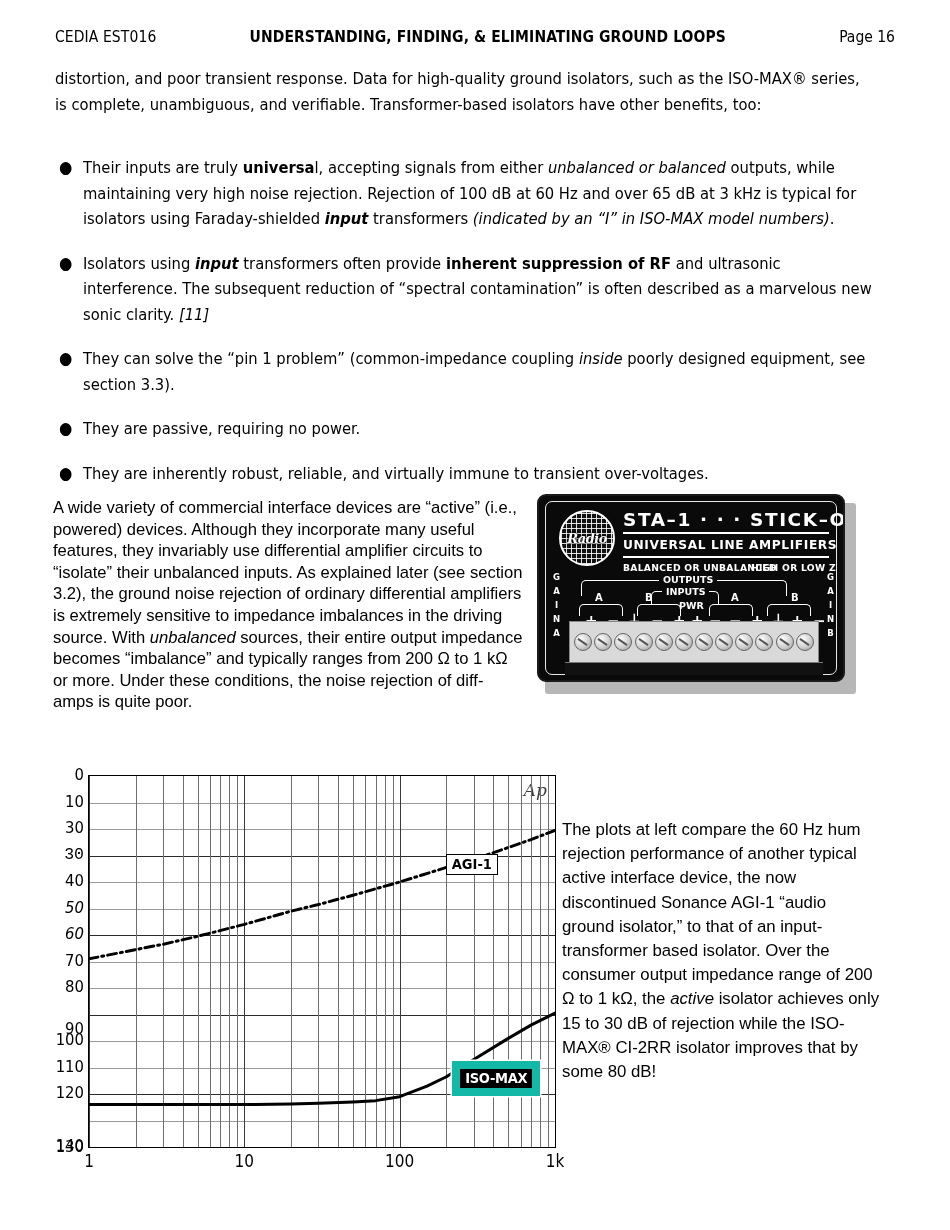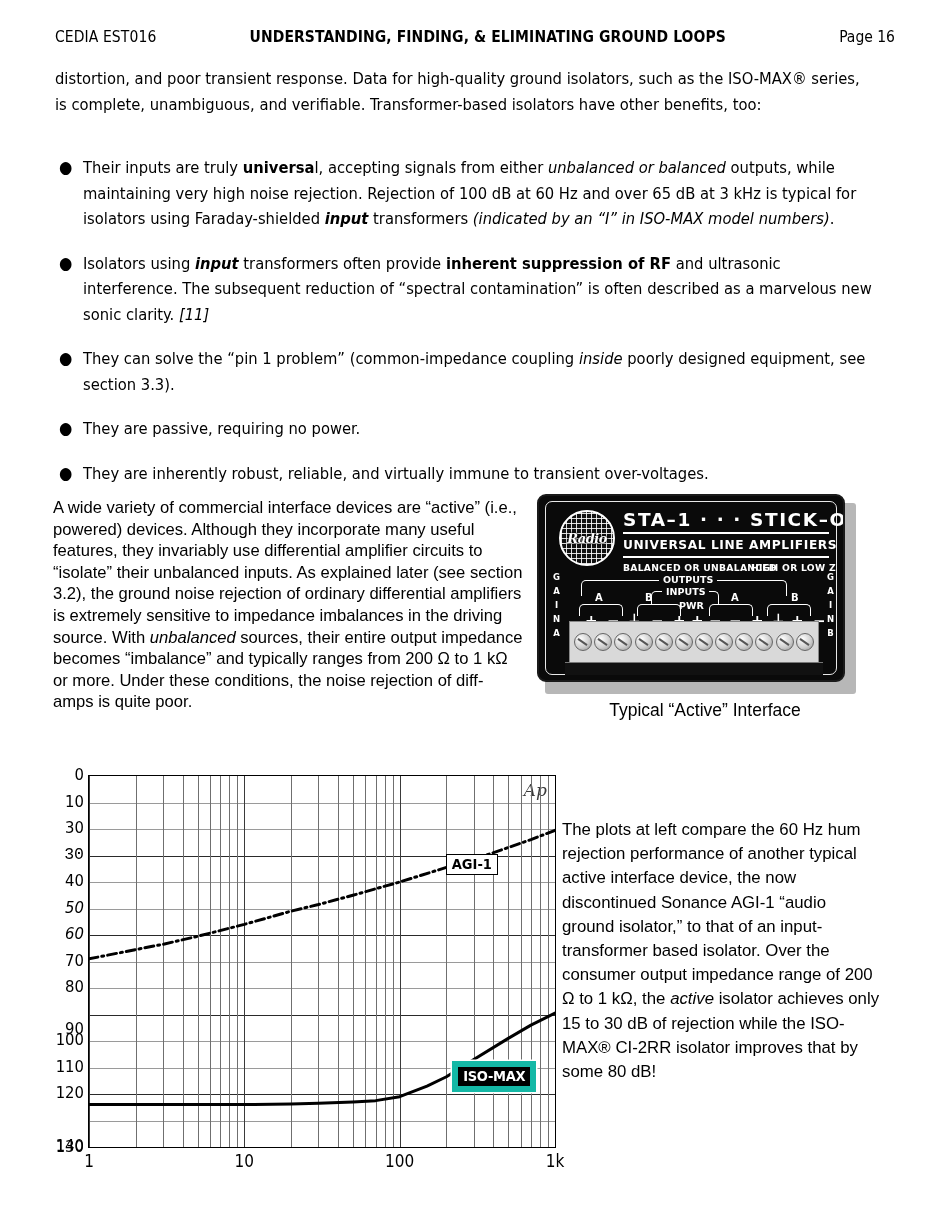--- a/index.html
+++ b/index.html
@@ -372,21 +372,21 @@
     padding: 2px 5px;
     border: 1.6px solid #000;
     background: #fff;
     color: #000;
     white-space: nowrap;
     z-index: 6;
   }
   .curve-label.inverted {
     background: #000;
     color: #fff;
-    border: 6px solid #14b8a6;
+    border: 8px solid #14b8a6;
     box-shadow: 0 0 0 1.5px #fff;
     letter-spacing: -0.3px;
   }
 
   
   .chart-note {
     position: absolute;
     left: 562px;
     top: 818px;
     width: 318px;
@@ -496,21 +496,20 @@
         <div class="screw"></div>
         <div class="screw"></div>
         <div class="screw"></div>
         <div class="screw"></div>
       </div>
     <div class="term-base"></div>
   </div>
 </div>
 
 <div class="photo-cap">
-  <div class="photo-cap-1">Typical “Active” Interface</div>
 </div>
 
 <div class="chart">
   <div class="chart-cmrr">CMRR</div>
 
   <div class="plot" id="plot-area">
     <div class="ap-logo">Ap</div>
     <svg id="curve-svg" width="466" height="371" viewBox="0 0 466 371" style="position:absolute;left:0;top:0;z-index:4;">
         <polyline points="0.00,182.85 46.76,173.57 74.11,168.28 108.57,160.33 155.33,148.40 202.09,135.15 229.45,128.53 263.91,119.25 310.67,106.00 357.43,91.43 384.78,83.48 419.24,71.55 441.94,63.60 466.00,54.33" fill="none" stroke="#000" stroke-width="3" stroke-linecap="round" stroke-linejoin="round" stroke-dasharray="9,4,2,4"></polyline>
         <polyline points="0.00,328.60 46.76,328.60 108.57,328.60 155.33,328.60 202.09,328.07 229.45,327.27 263.91,325.95 286.61,324.63 310.67,320.65 338.02,310.05 357.43,300.77 384.78,283.55 419.24,262.35 441.94,249.10 466.00,237.17" fill="none" stroke="#000" stroke-width="3" stroke-linecap="round" stroke-linejoin="round"></polyline>

